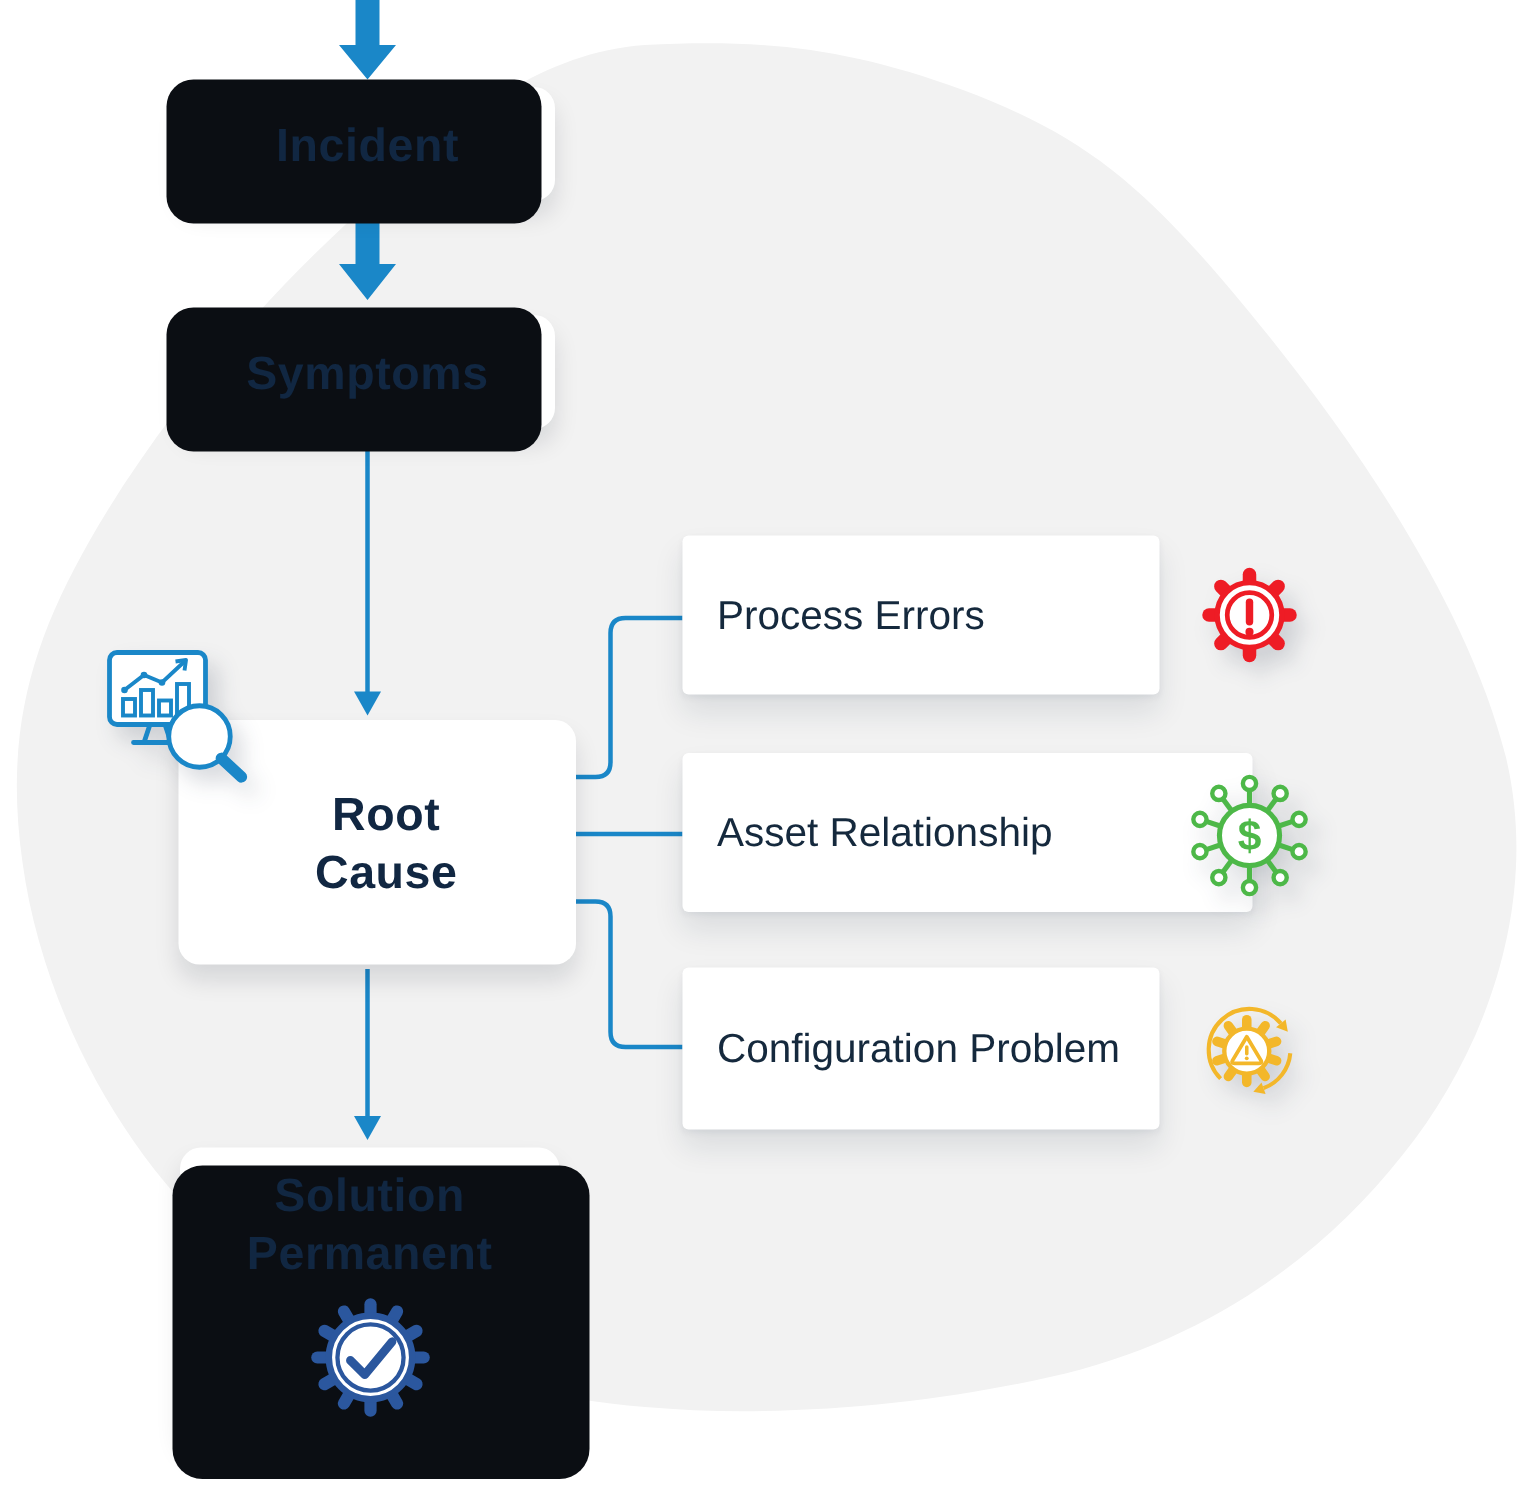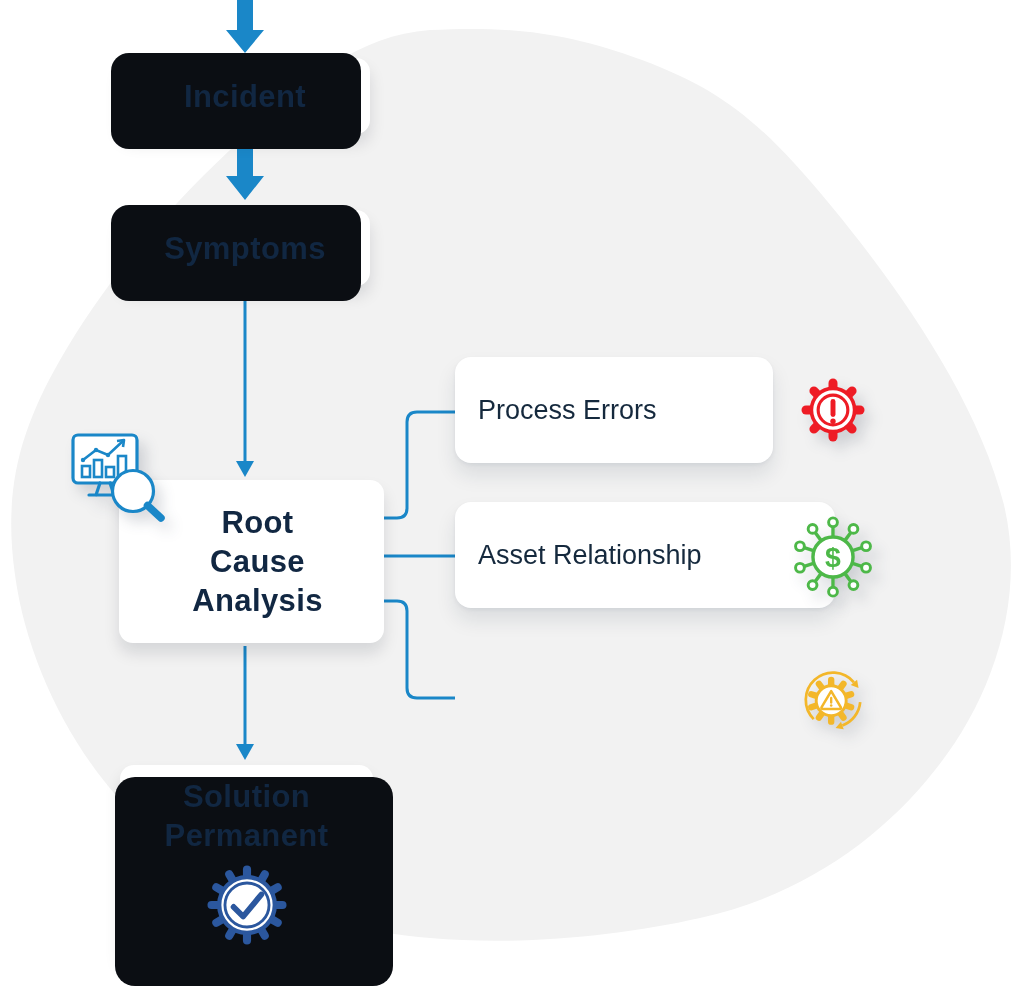--- a/index.html
+++ b/index.html
@@ -24,21 +24,21 @@
   
   .shadow-bl::before{
     content:"";position:absolute;z-index:-1;background:#0b0e13;border-radius:18px;
     top:-5px;left:-9px;right:9px;bottom:-15px;
   }
   .shadow-br::before{
     content:"";position:absolute;z-index:-1;background:#0b0e13;border-radius:20px;
     top:12px;left:-5px;right:-20px;bottom:-24px;
   }
   .branch{
-    position:absolute;background:#ffffff;border-radius:16px;z-index:2;
+    position:absolute;background:#ffffff;border-radius:4px;z-index:2;
     display:flex;align-items:center;
     box-shadow:0 12px 20px rgba(20,40,60,0.10),0 2px 4px rgba(20,40,60,0.06);
   }
   .branch .label{
     font-size:27px;font-weight:400;color:#15293d;padding-left:23px;white-space:nowrap;
   }
   .icon{position:absolute;z-index:3;}
   .soft{filter:drop-shadow(7px 9px 7px rgba(25,40,60,0.16));}
   .ic-blue{color:#1a87c8;}
   .ic-red{color:#ee1c25;}
@@ -93,21 +93,20 @@
     <div class="title">Incident</div>
   </div>
 
   <div class="node shadow-bl" style="left:120px;top:210px;width:250px;height:76px;">
     <div class="title">Symptoms</div>
   </div>
 
   <div class="node" style="left:119px;top:480px;width:253px;height:163px;padding-left:12px;">
     <div class="title">Root</div>
     <div class="title">Cause</div>
-    <div class="title">Analysis</div>
   </div>
 
   <div class="node shadow-br" style="left:120px;top:765px;width:253px;height:197px;justify-content:flex-start;padding-top:12px;box-sizing:border-box;">
     <div class="title">Solution</div>
     <div class="title">Permanent</div>
 
     <svg class="ic-navy" width="92" height="92" viewBox="0 0 96 96" style="margin-top:4px;">
       <g stroke="currentColor" stroke-width="8.5" stroke-linecap="round">
         <line x1="48" y1="19" x2="48" y2="11"></line>
           <line x1="62.5" y1="22.9" x2="66.5" y2="16"></line>
@@ -145,20 +144,23 @@
     <circle cx="63" cy="59" r="20.5" fill="#fff" stroke="currentColor" stroke-width="3.2"></circle>
     <line x1="77.5" y1="73.5" x2="91" y2="86" stroke="currentColor" stroke-width="7.5" stroke-linecap="round"></line>
   </svg>
 
   <div class="branch" style="left:455px;top:357px;width:318px;height:106px;">
     <div class="label">Process Errors</div>
   </div>
   <div class="branch" style="left:455px;top:502px;width:380px;height:106px;">
     <div class="label">Asset Relationship</div>
   </div>
+  <div class="branch" style="left:455px;top:645px;width:318px;height:108px;">
+    <div class="label">Configuration Problem</div>
+  </div>
 
   <svg class="icon ic-red soft" style="left:797px;top:374px;" width="72" height="72" viewBox="0 0 80 80">
     <g stroke="currentColor" stroke-width="10" stroke-linecap="round">
       <line x1="40" y1="15" x2="40" y2="10"></line>
         <line x1="57.7" y1="22.3" x2="61.2" y2="18.8"></line>
       <line x1="65" y1="40" x2="70" y2="40"></line>
         <line x1="57.7" y1="57.7" x2="61.2" y2="61.2"></line>
       <line x1="40" y1="65" x2="40" y2="70"></line>
         <line x1="22.3" y1="57.7" x2="18.8" y2="61.2"></line>
       <line x1="15" y1="40" x2="10" y2="40"></line>

